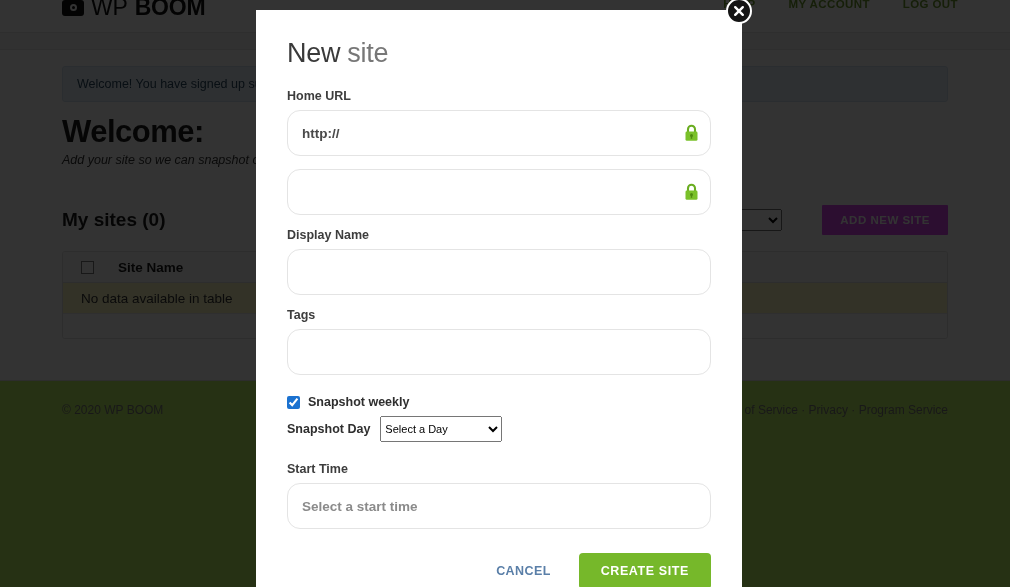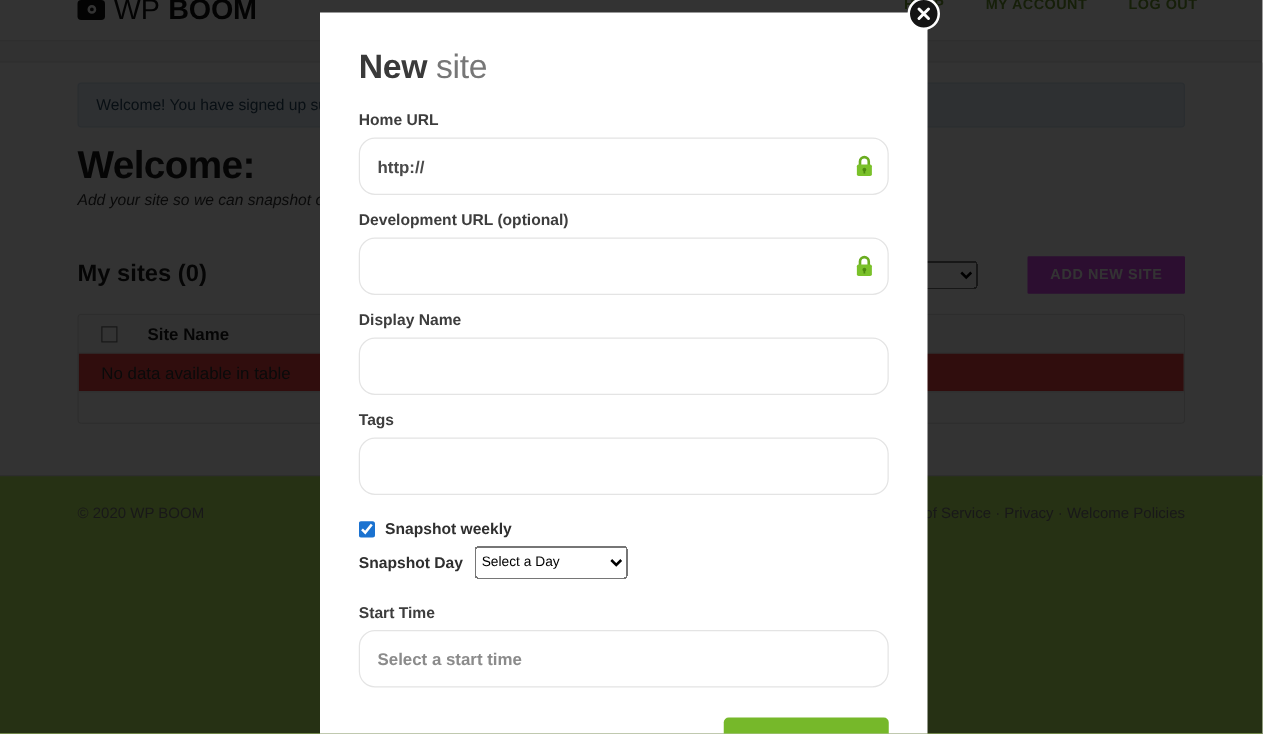--- a/index.html
+++ b/index.html
@@ -198,21 +198,21 @@
     background: #fff;
     display: inline-block;
   }
   .thead .col-change { margin-left: auto; margin-right: 270px; }
   .tbody-row {
     height: 30px;
     display: flex;
     align-items: center;
     padding: 0 18px;
     color: #333;
-    background: #ef4444;
+    background: #fef9c3;
   }
   .tbody-row2 {
     height: 24px;
     border-top: 1px solid #ececec;
     background: #fff;
   }
 
   .footer {
     position: absolute;
     left: 0; right: 0;
@@ -249,21 +249,21 @@
     z-index: 60;
     box-sizing: border-box;
     padding: 0 31px;
     overflow: hidden;
   }
   .modal-title {
     font-size: 27px;
     margin: 28px 0 20px 0;
     letter-spacing: -0.3px;
   }
-  .modal-title .t-bold { font-weight: 700; color: #3a3a3a; }
+  .modal-title .t-bold { font-weight: 400; color: #3a3a3a; }
   .modal-title .t-light { font-weight: 400; color: #777; }
 
   .field { margin-bottom: 13px; }
   .field-label {
     font-size: 12.5px;
     font-weight: 700;
     color: #3d3d3d;
     margin-bottom: 7px;
     display: block;
   }
@@ -431,21 +431,21 @@
   </div>
 
   <div class="footer">
     <div class="footer-inner">
       <span>© 2020 WP BOOM</span>
       <span class="footer-links">
         <span>Terms of Service</span>
         <span>·</span>
         <span>Privacy</span>
         <span>·</span>
-        <span>Welcome Policies</span>
+        <span>Program Service</span>
       </span>
     </div>
   </div>
 </div>
 
 <div id="overlay"></div>
 
 <div id="modal">
 
   <div class="modal-title">
@@ -460,21 +460,20 @@
       <svg class="lock-icon" viewBox="0 0 15 18">
         <path d="M4 8 V5.2 A3.5 3.5 0 0 1 11 5.2 V8" fill="none" stroke="#6aad20" stroke-width="2.1"></path>
         <rect x="1.5" y="7.6" width="12" height="9.2" rx="1.4" fill="#7ac12a"></rect>
         <circle cx="7.5" cy="11.6" r="1.5" fill="#4e8a10"></circle>
         <rect x="6.8" y="11.6" width="1.4" height="3.2" fill="#4e8a10"></rect>
       </svg>
     </div>
   </div>
 
   <div class="field">
-    <label class="field-label">Development URL (optional)</label>
     <div class="input-wrap">
       <input class="field-input" type="text" placeholder="" style="">
       <svg class="lock-icon" viewBox="0 0 15 18">
         <path d="M4 8 V5.2 A3.5 3.5 0 0 1 11 5.2 V8" fill="none" stroke="#6aad20" stroke-width="2.1"></path>
         <rect x="1.5" y="7.6" width="12" height="9.2" rx="1.4" fill="#7ac12a"></rect>
         <circle cx="7.5" cy="11.6" r="1.5" fill="#4e8a10"></circle>
         <rect x="6.8" y="11.6" width="1.4" height="3.2" fill="#4e8a10"></rect>
       </svg>
     </div>
   </div>

